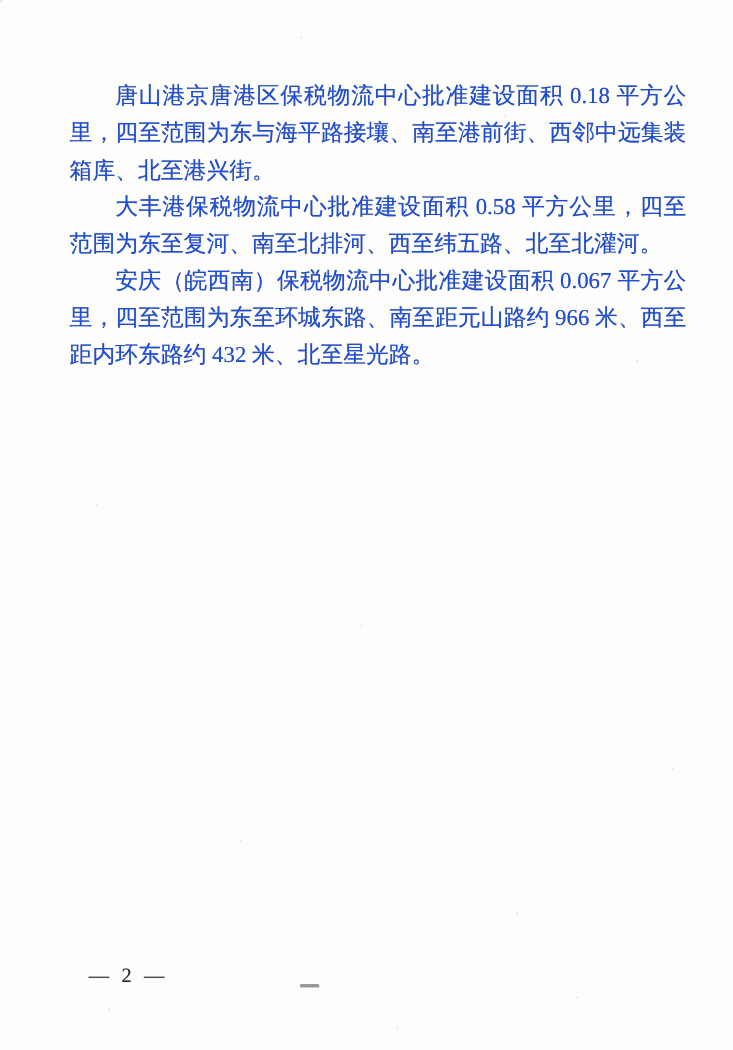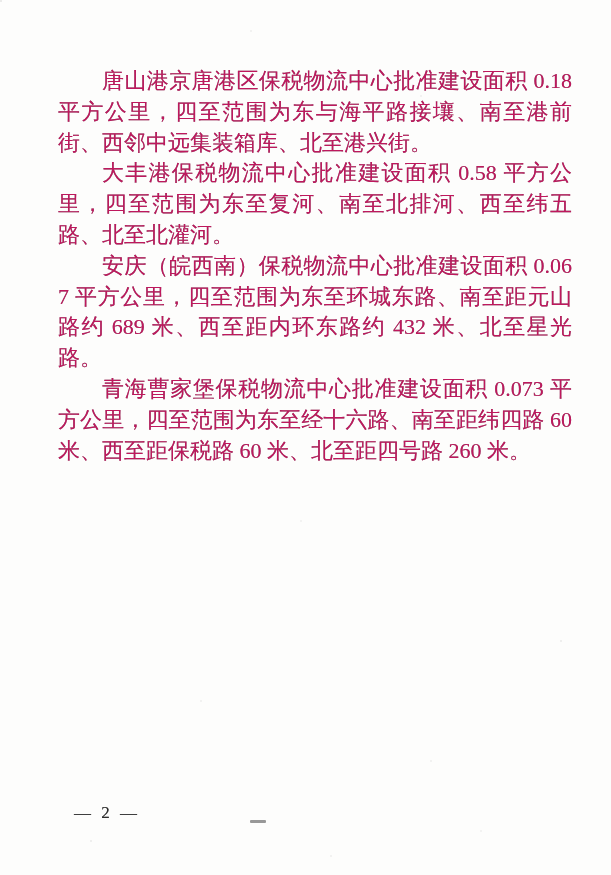--- a/index.html
+++ b/index.html
@@ -43,23 +43,23 @@
     width: 16px;
     height: 3px;
     background: rgba(70,70,70,0.55);
     border-radius: 1px;
   }
   .doc-body {
     position: absolute;
     left: 58px;
     top: 66px;
     width: 514px;
-    font-size: 22px;
+    font-size: 19px;
     line-height: 30.8px;
-    color: #be185d;
+    color: #1d4ed8;
     text-align: justify;
     text-align-last: left;
     text-shadow: 0 0 0.6px rgba(35,35,35,0.55);
   }
   .doc-body p {
     margin: 0;
     padding: 0;
     text-indent: 2em;
     word-break: break-all;
   }
@@ -75,20 +75,19 @@
 </style>
 </head>
 <body>
 
 <div class="scan-page">
   <div class="scan-noise"></div>
 
   <div class="doc-body">
     <p>唐山港京唐港区保税物流中心批准建设面积 0.18 平方公里，四至范围为东与海平路接壤、南至港前街、西邻中远集装箱库、北至港兴街。</p>
     <p>大丰港保税物流中心批准建设面积 0.58 平方公里，四至范围为东至复河、南至北排河、西至纬五路、北至北灌河。</p>
-    <p>安庆（皖西南）保税物流中心批准建设面积 0.067 平方公里，四至范围为东至环城东路、南至距元山路约 689 米、西至距内环东路约 432 米、北至星光路。</p>
-    <p>青海曹家堡保税物流中心批准建设面积 0.073 平方公里，四至范围为东至经十六路、南至距纬四路 60 米、西至距保税路 60 米、北至距四号路 260 米。</p>
+    <p>安庆（皖西南）保税物流中心批准建设面积 0.067 平方公里，四至范围为东至环城东路、南至距元山路约 966 米、西至距内环东路约 432 米、北至星光路。</p>
   </div>
 
   <div class="page-number">— 2 —</div>
 
   <div class="scan-artifact"></div>
 </div>
 
 </body></html>

